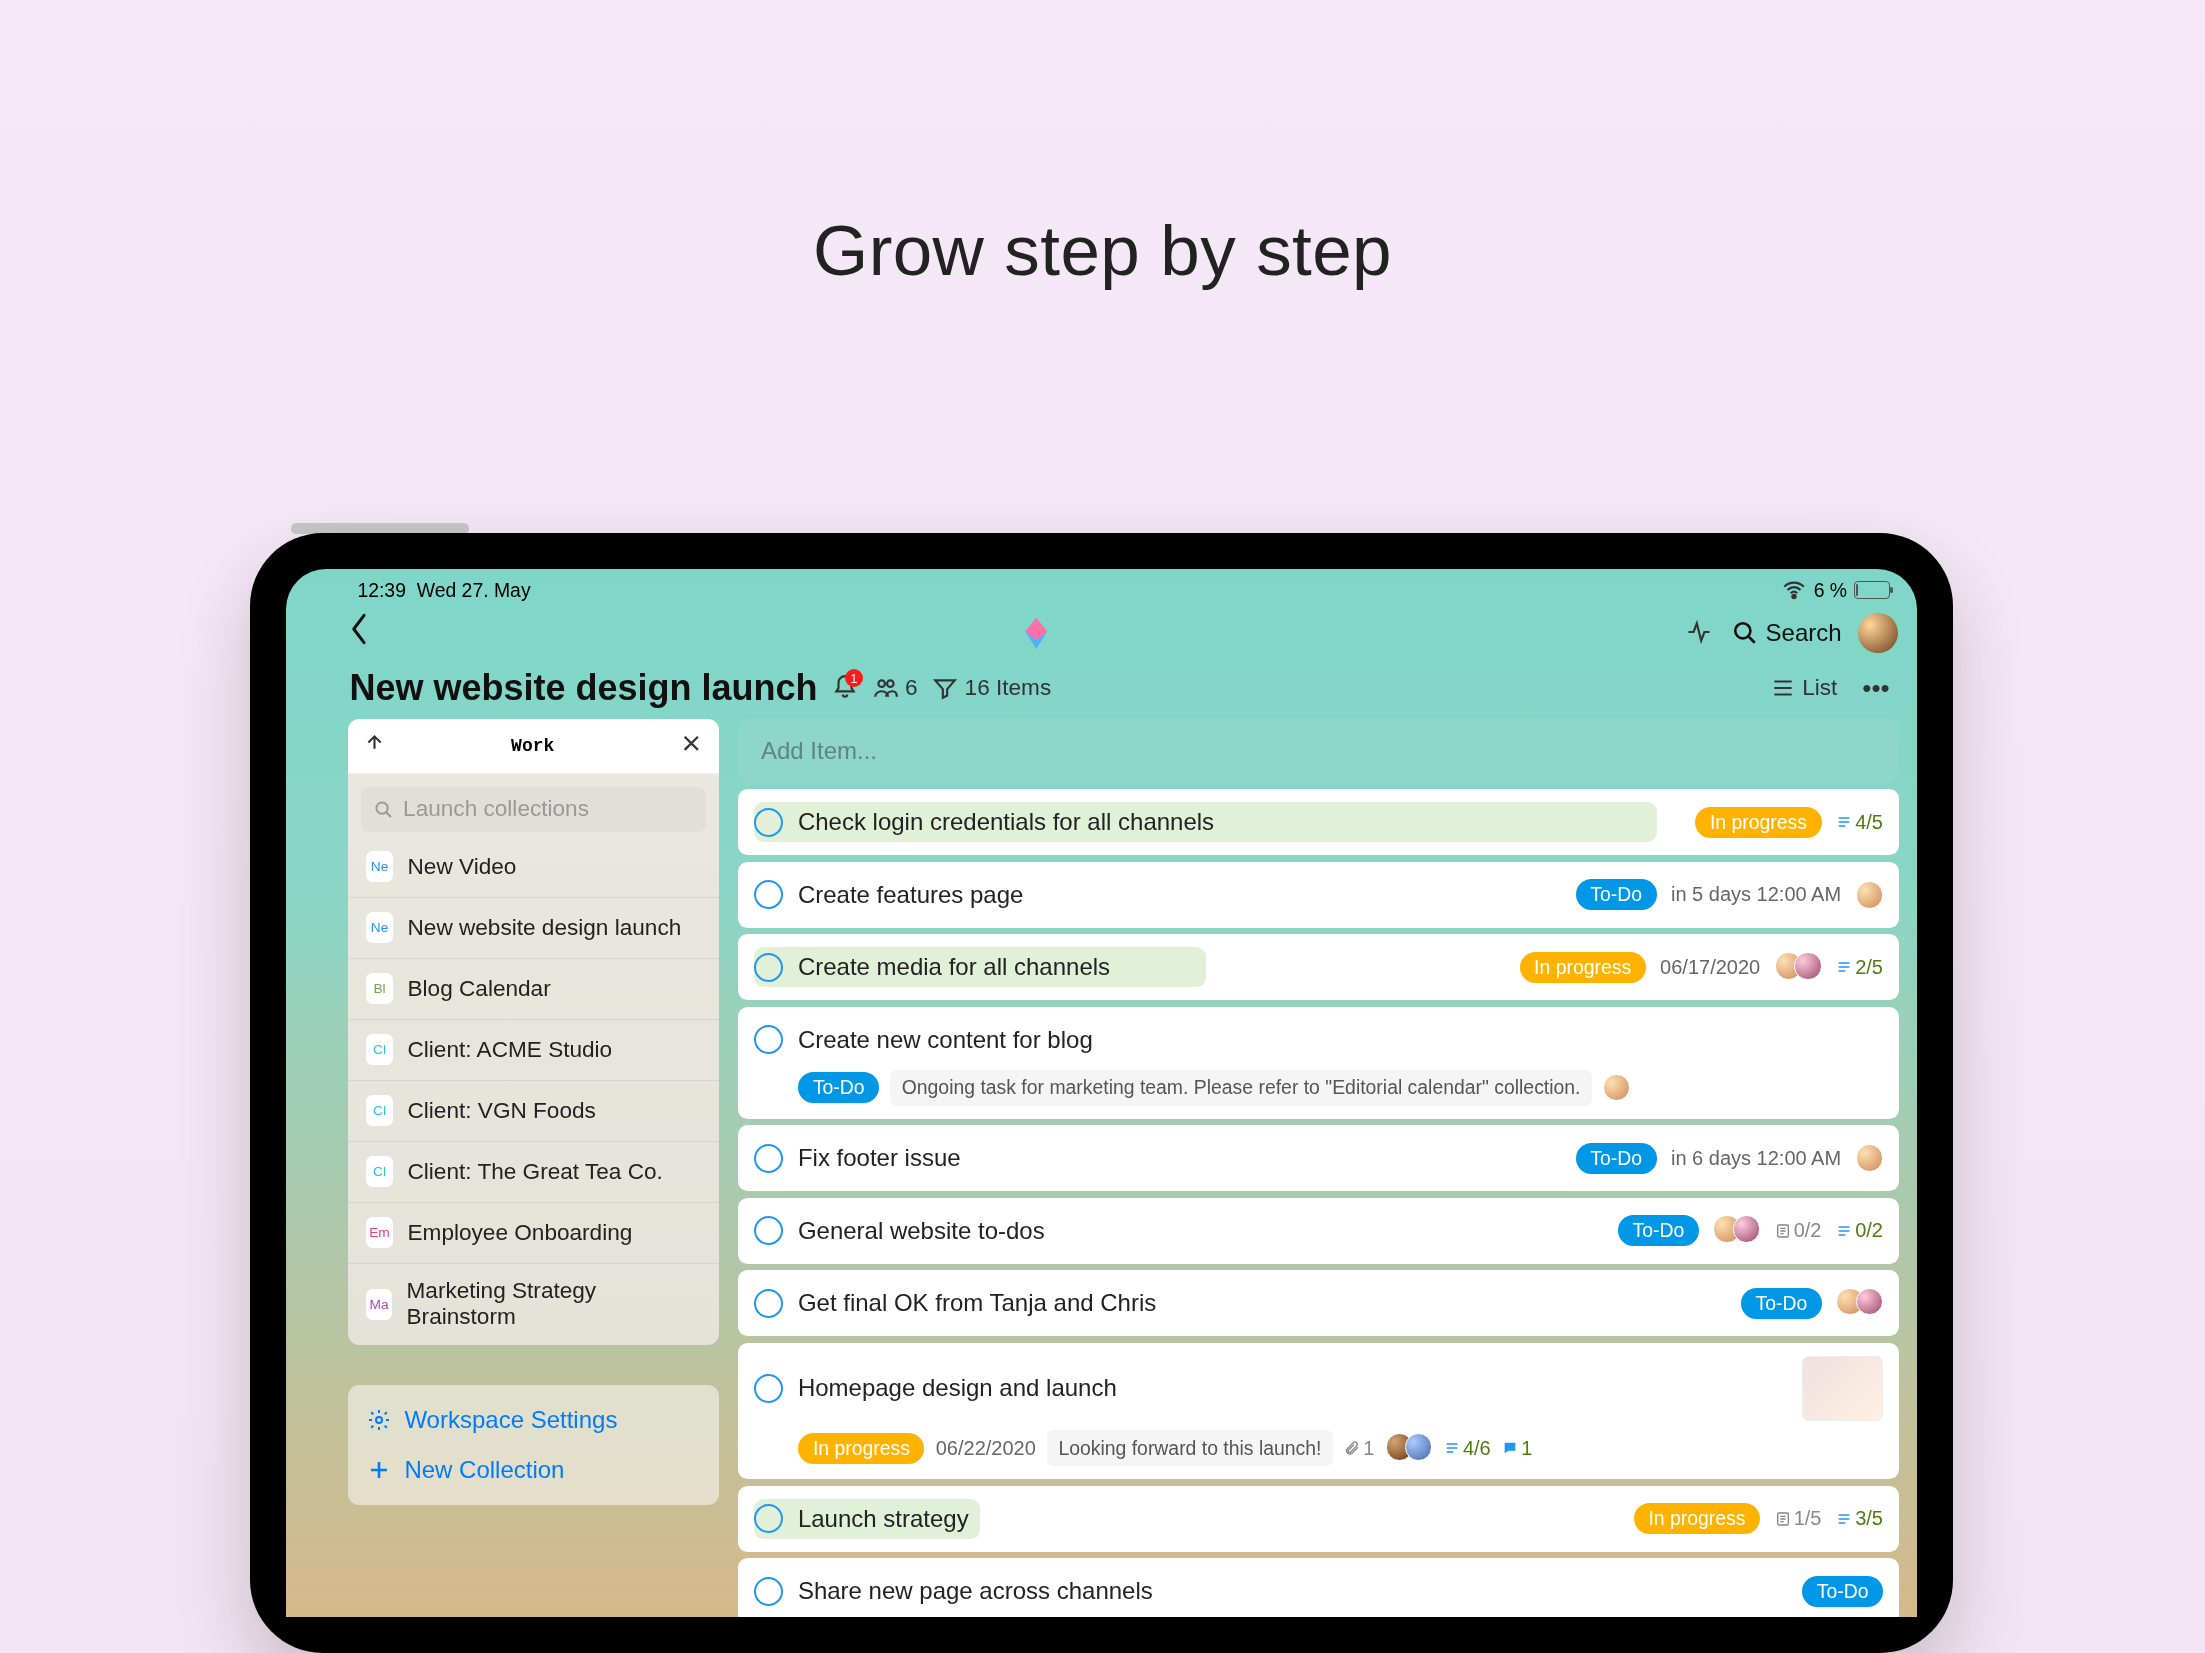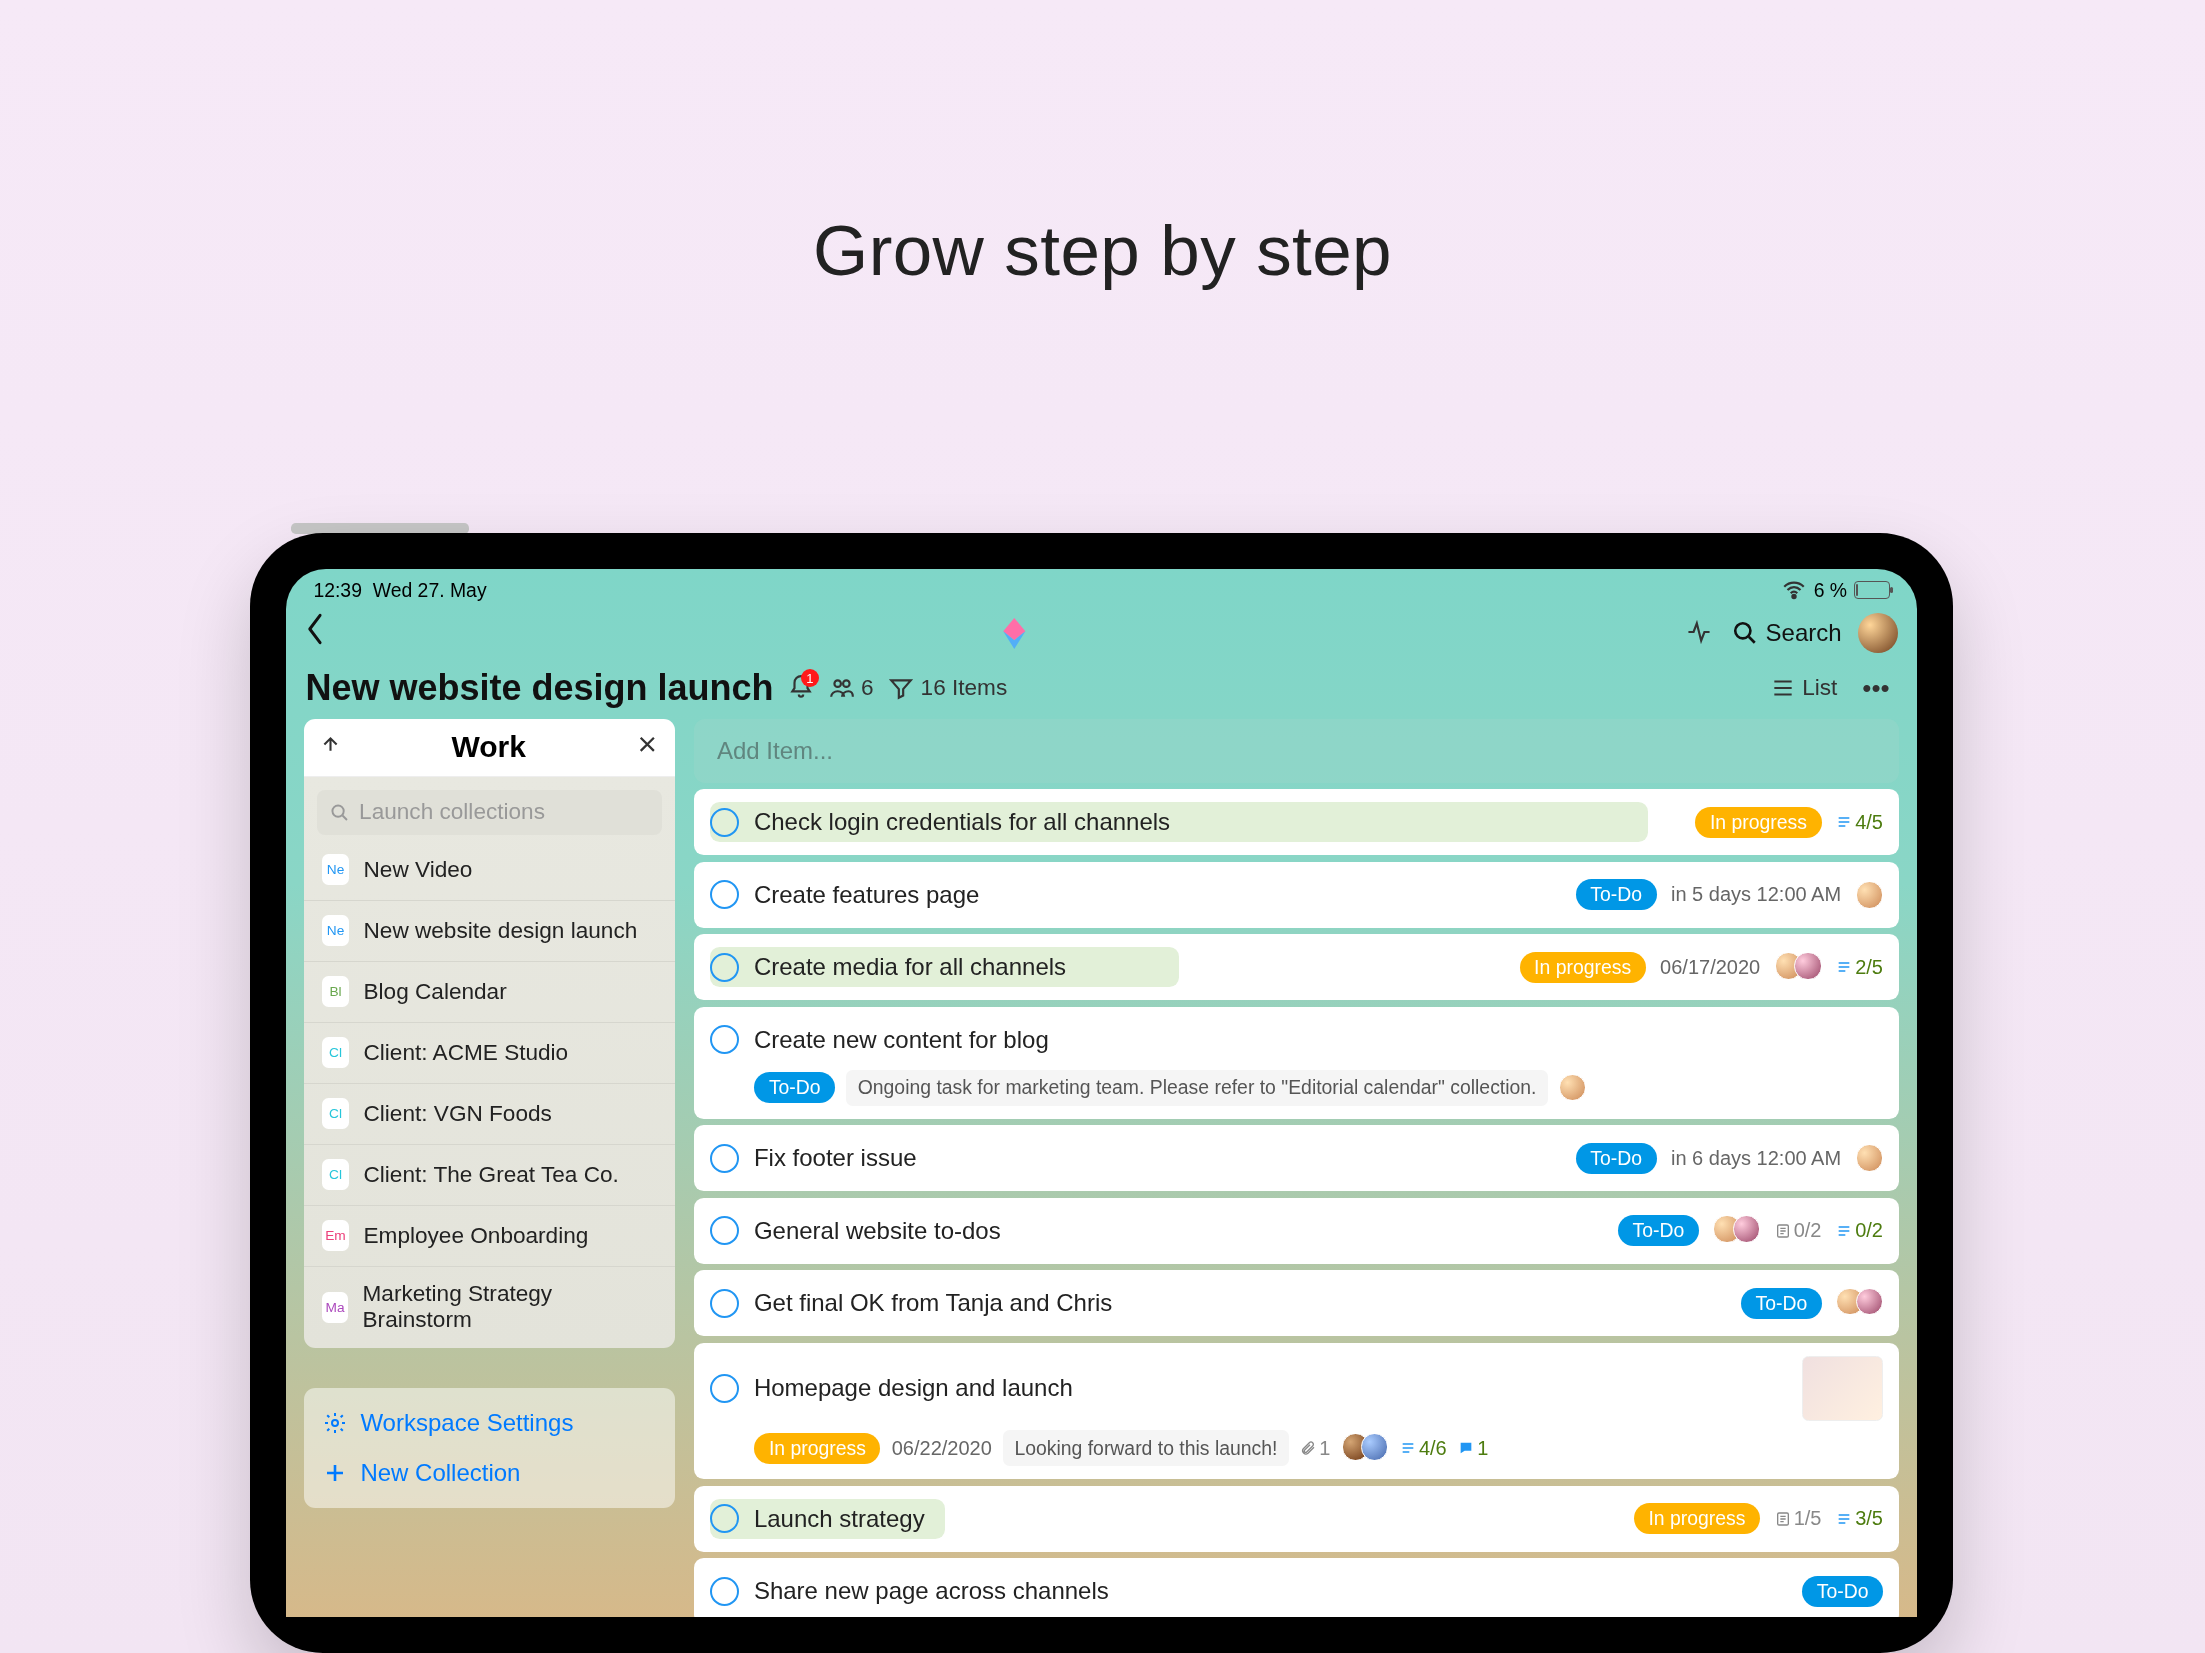--- a/index.html
+++ b/index.html
@@ -39,20 +39,21 @@
   border-radius: 4.8px;
 }
 .screen {
   width: 100%;
   height: 100%;
   background: linear-gradient(180deg, #7fd6c8 0%, #8ad6c6 30%, #d6b98a 100%);
   border-top-left-radius: 40px;
   border-top-right-radius: 40px;
   overflow: hidden;
   position: relative;
+  padding-left: 44px;
 }
 .status-bar {
   display: flex;
   justify-content: space-between;
   align-items: center;
   padding: 8px 27.4px 4.8px 27.4px;
   font-size: 19.4px;
   color: #000;
 }
 .status-left { font-weight: 500; }
@@ -112,21 +113,21 @@
   background: #fff;
   border-top-left-radius: 11.3px;
   border-top-right-radius: 11.3px;
   display: flex;
   align-items: center;
   justify-content: space-between;
   padding: 11.3px 16px;
   border-bottom: 0.8px solid #eee;
 }
 .sidebar-header .arrow-up { font-size: 22.6px; }
-.sidebar-header .title { font-weight: 600; font-size: 30px; }
+.sidebar-header .title { font-weight: 600; font-size: 18px; font-family: Liberation Mono, monospace; }
 .sidebar-header .close-x { font-size: 26px; }
 .sidebar-body {
   background: linear-gradient(180deg, #e8e8e0 0%, #e3e3da 100%);
   border-bottom-left-radius: 11.3px;
   border-bottom-right-radius: 11.3px;
   padding: 13px 0 0 0;
 }
 .search-coll {
   margin: 0 13px 4.8px 13px;
   background: #e0e0d8;

